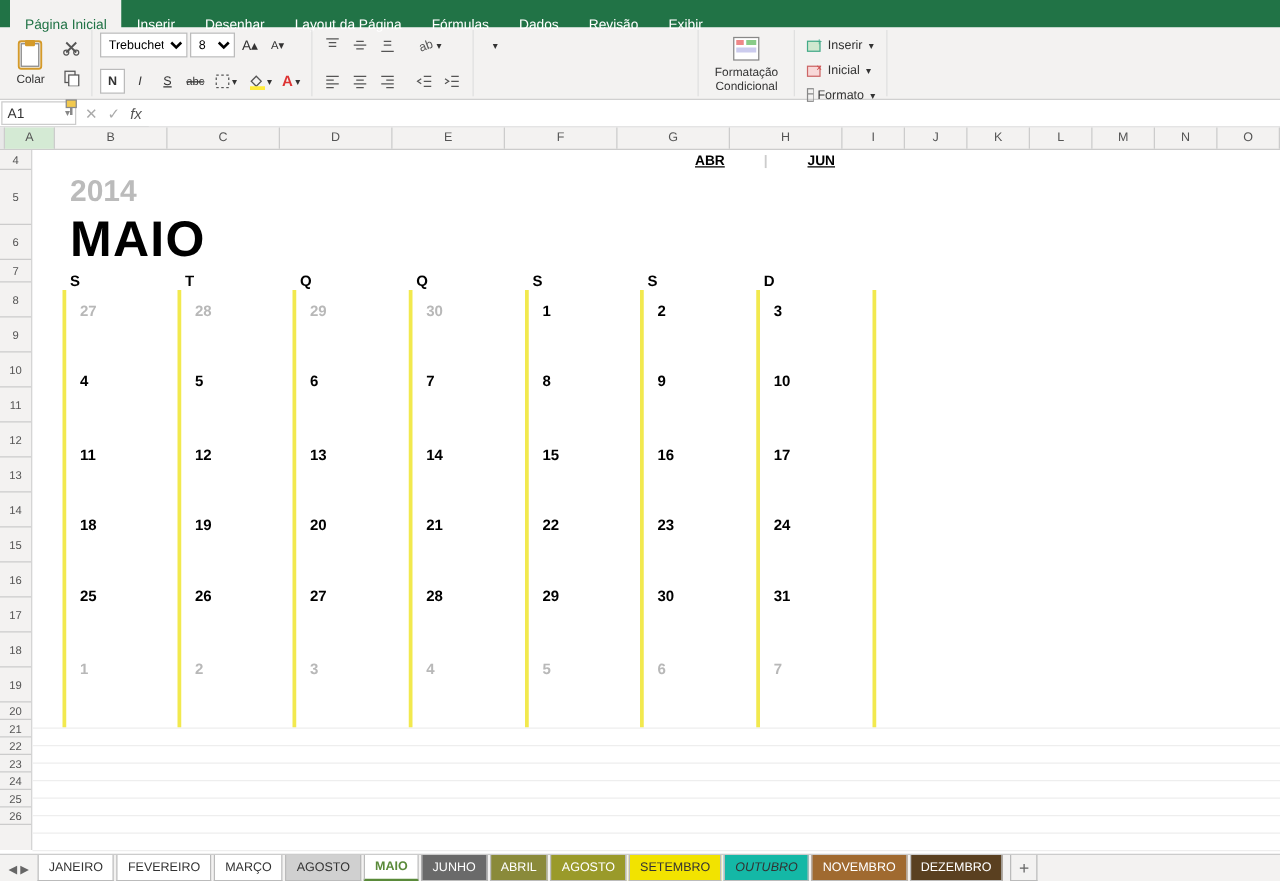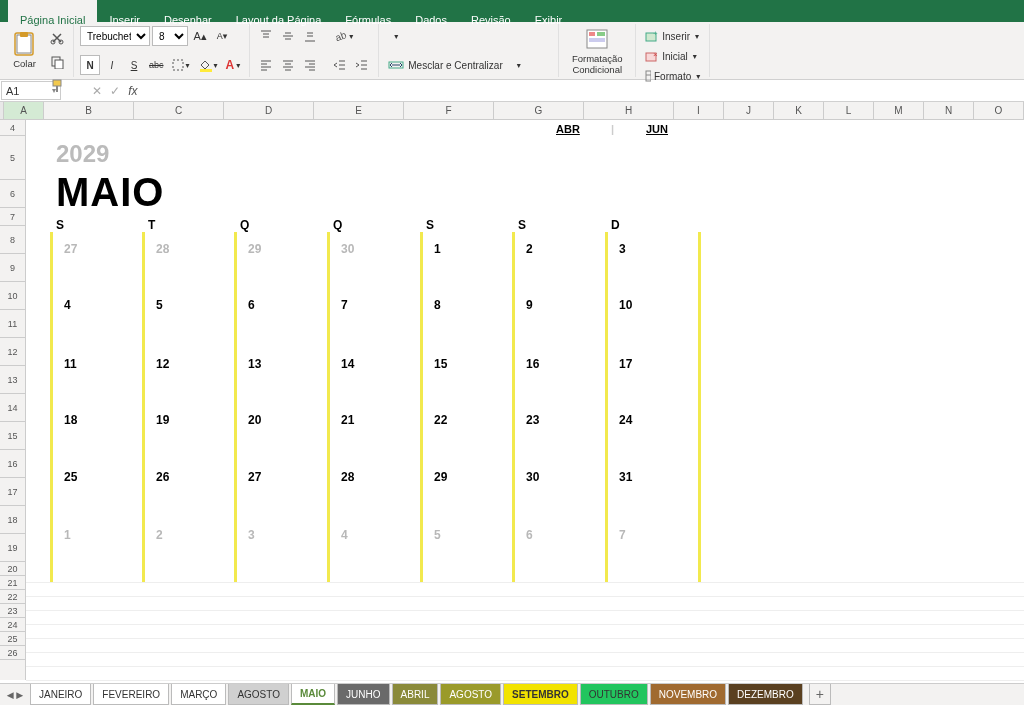--- a/index.html
+++ b/index.html
@@ -18,21 +18,21 @@
 
 .btn { display: inline-flex; align-items: center; justify-content: center; min-width: 20px; height: 20px; padding: 0 2px; cursor: pointer; border: 1px solid transparent; background: transparent; font-size: 10px; }
 .btn.boxed { border: 1px solid #bbb; background: #fff; }
 .btn-vert { display: flex; flex-direction: column; align-items: center; justify-content: center; width: 64px; height: 52px; cursor: pointer; font-size: 9.5px; text-align: center; line-height: 1.1; gap: 2px; }
 .icon-lg { width: 26px; height: 26px; display: flex; align-items: center; justify-content: center; }
 
 select.combo { height: 20px; font-size: 10px; border: 1px solid #bbb; background: #fff; padding: 0 2px; }
 .dropdown-arrow::after { content: "▾"; font-size: 8px; margin-left: 2px; }
 
 
-.formula-bar { height: 22px; display: flex; align-items: stretch; border-bottom: 1px solid #d0d0d0; gap: 24px; }
+.formula-bar { height: 22px; display: flex; align-items: stretch; border-bottom: 1px solid #d0d0d0; }
 .name-box { width: 60px; border: 1px solid #ccc; display: flex; align-items: center; padding: 0 4px; font-size: 11px; margin: 1px; }
 .name-box .nb-arrow { margin-left: auto; font-size: 8px; color: #888; }
 .fx-controls { display: flex; align-items: center; padding: 0 6px; gap: 8px; color: #aaa; }
 .fx-input { flex: 1; border: none; padding: 0 4px; }
 
 
 .col-headers { height: 18px; display: flex; background: #f3f2f1; border-bottom: 1px solid #ccc; }
 .corner { width: 26px; border-right: 1px solid #ccc; background: #e8e8e8; }
 .col-h { border-right: 1px solid #ccc; text-align: center; font-size: 10px; color: #555; line-height: 18px; }
 .col-h.sel { background: #d4ead4; }
@@ -197,30 +197,20 @@
       <span class="btn">
           <svg width="14" height="14">
             <path d="M6 3 H12 M6 7 H12 M6 11 H12 M1 5 L4 7 L1 9" stroke="#555" fill="none"></path>
           </svg>
         </span>
     </div>
   </div>
 
   <div class="ribbon-group" style="width:180px">
     <div class="ribbon-row">
-      <span class="btn dropdown-arrow"></span>
-    </div>
-    <div class="ribbon-row">
-      <span class="btn" style="gap:4px;font-size:10px">
-        <svg width="16" height="14">
-            <rect x="1" y="4" width="14" height="6" fill="none" stroke="#4a8"></rect>
-            <path d="M4 7 H12 M4 5 L2 7 L4 9 M12 5 L14 7 L12 9" stroke="#246" fill="none"></path>
-          </svg>
-        <span>Mesclar e Centralizar</span>
-      </span>
       <span class="btn dropdown-arrow"></span>
     </div>
   </div>
 
 
   <div class="ribbon-group tall">
     <div class="btn-vert">
       <span class="icon-lg">
           <svg width="24" height="22">
             <rect x="2" y="2" width="20" height="18" fill="#fff" stroke="#888"></rect>
@@ -319,21 +309,21 @@
       <div class="row-h" style="height: 28px;">19</div>
       <div class="row-h" style="height: 14px;">20</div>
       <div class="row-h" style="height: 14px;">21</div>
       <div class="row-h" style="height: 14px;">22</div>
       <div class="row-h" style="height: 14px;">23</div>
       <div class="row-h" style="height: 14px;">24</div>
       <div class="row-h" style="height: 14px;">25</div>
       <div class="row-h" style="height: 14px;">26</div>
     </div>
   <div class="cells" id="cells-area">
-    <div class="year">2029</div>
+    <div class="year">2014</div>
     <div class="month">MAIO</div>
     <div class="navlinks" style="left:530px"><a>ABR</a></div>
     <div class="navlinks" style="left:585px;color:#ccc">|</div>
     <div class="navlinks" style="left:620px"><a>JUN</a></div>
   <div class="cal-head" style="left: 30px;">S</div>
       <div class="vline" style="left: 24px;"></div>
       <div class="cal-head" style="left: 122px;">T</div>
       <div class="vline" style="left: 116px;"></div>
       <div class="cal-head" style="left: 214px;">Q</div>
       <div class="vline" style="left: 208px;"></div>
@@ -403,19 +393,19 @@
   <div class="nav-arrows">◀ ▶</div>
   <div id="sheets-container" style="display:flex">
       <div class="sheet-tab" style="background: rgb(255, 255, 255); color: rgb(51, 51, 51);">JANEIRO</div>
       <div class="sheet-tab" style="background: rgb(255, 255, 255); color: rgb(51, 51, 51);">FEVEREIRO</div>
       <div class="sheet-tab" style="background: rgb(255, 255, 255); color: rgb(51, 51, 51);">MARÇO</div>
       <div class="sheet-tab" style="background: rgb(208, 208, 208); color: rgb(51, 51, 51);">AGOSTO</div>
       <div class="sheet-tab active" style="background: rgb(255, 255, 255); color: rgb(90, 138, 58);">MAIO</div>
       <div class="sheet-tab" style="background: rgb(106, 106, 106); color: rgb(255, 255, 255);">JUNHO</div>
       <div class="sheet-tab" style="background: rgb(138, 138, 58); color: rgb(255, 255, 255);">ABRIL</div>
       <div class="sheet-tab" style="background: rgb(154, 154, 42); color: rgb(255, 255, 255);">AGOSTO</div>
-      <div class="sheet-tab" style="background: rgb(242, 227, 0); color: rgb(51, 51, 51); font-weight: bold;">SETEMBRO</div>
-      <div class="sheet-tab" style="background: #22c55e; color: rgb(51, 51, 51);">OUTUBRO</div>
+      <div class="sheet-tab" style="background: rgb(242, 227, 0); color: rgb(51, 51, 51);">SETEMBRO</div>
+      <div class="sheet-tab" style="background: #14b8a6; color: rgb(51, 51, 51); font-style: italic;">OUTUBRO</div>
       <div class="sheet-tab" style="background: rgb(160, 106, 48); color: rgb(255, 255, 255);">NOVEMBRO</div>
       <div class="sheet-tab" style="background: rgb(90, 64, 32); color: rgb(255, 255, 255);">DEZEMBRO</div>
     </div>
   <div class="add-sheet">+</div>
 </div>
 
 </body></html>

